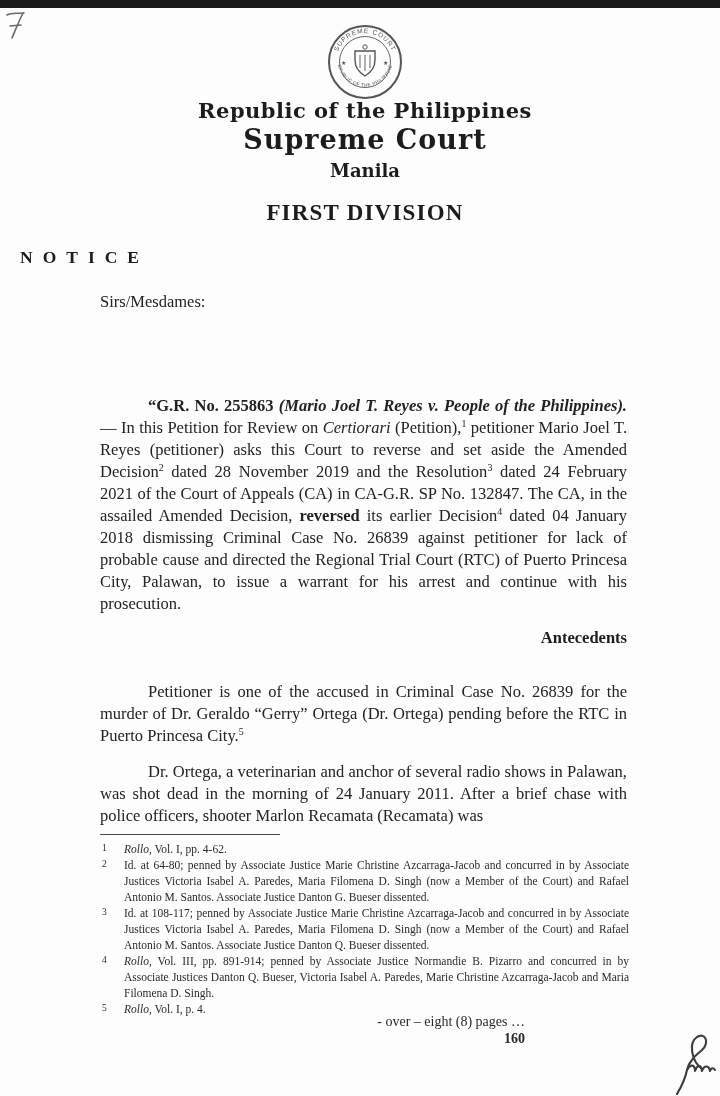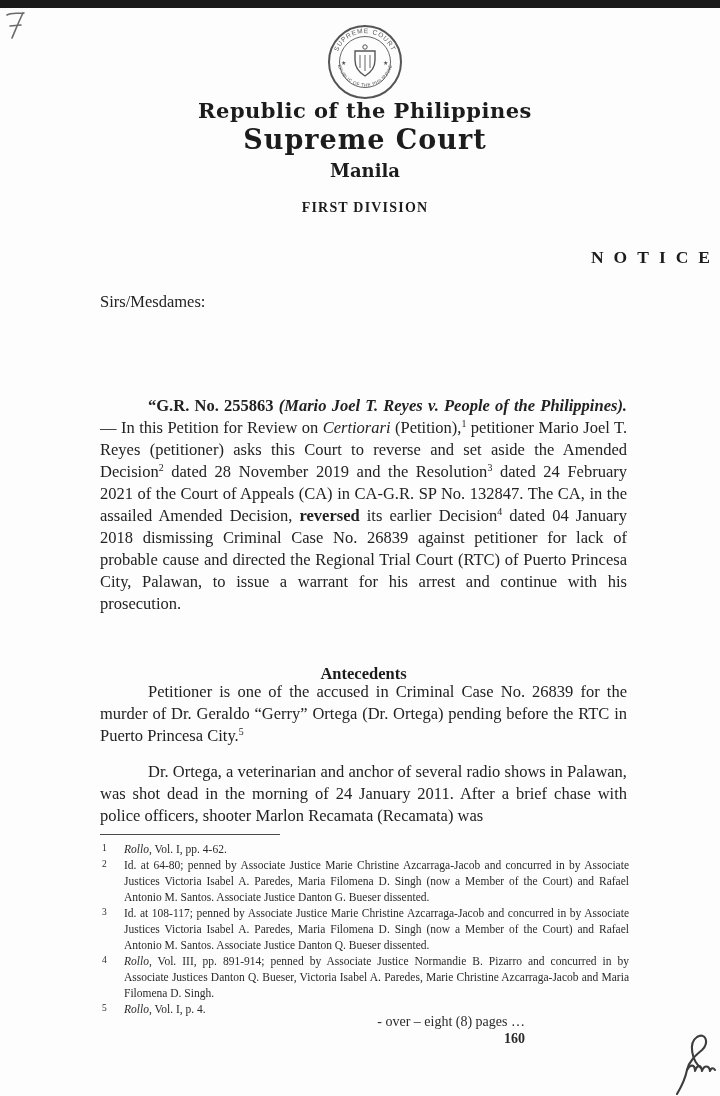--- a/index.html
+++ b/index.html
@@ -26,41 +26,41 @@
     text-align: center;
     font-family: "DejaVu Serif", serif;
     color: #1c1c1c;
   }
   .republic { font-size: 21px; font-weight: bold; letter-spacing: 0.5px; }
   .court    { font-size: 27px; font-weight: bold; letter-spacing: 1px; margin-top: 1px; }
   .city     { font-size: 18px; font-weight: bold; margin-top: 5px; }
 
   .division {
     position: absolute; top: 200px; left: 10px; width: 710px;
-    text-align: center; font-weight: bold; font-size: 14px; letter-spacing: 1.2px;
+    text-align: center; font-weight: bold; font-size: 23px; letter-spacing: 1.2px;
     color: #1c1c1c;
   }
   .notice-title {
     position: absolute; top: 247px; left: 10px; width: 710px;
-    text-align: right; font-weight: bold; font-size: 17.5px;
+    text-align: left; font-weight: bold; font-size: 17.5px;
     letter-spacing: 10px; text-indent: 10px;
     color: #1c1c1c;
   }
   .salutation { position: absolute; top: 292px; left: 100px; font-size: 16.5px; }
 
   .para {
     position: absolute; left: 100px; width: 527px;
     font-size: 16.5px; line-height: 22px;
     text-align: justify; text-indent: 48px;
   }
   .intro { top: 320px; line-height: 33px; word-spacing: 3px; font-size: 16.5px; }
   .gr-para { top: 395px; }
   .antecedents {
-    position: absolute; top: 664px; left: 100px; width: 527px;
-    text-align: center; font-weight: bold; font-size: 16.5px; color: #1c1c1c;
+    position: absolute; top: 628px; left: 100px; width: 527px;
+    text-align: right; font-weight: bold; font-size: 16.5px; color: #1c1c1c;
   }
   .p2 { top: 681px; }
   .p3 { top: 761px; }
 
   .fn-rule {
     position: absolute; top: 834px; left: 100px; width: 180px;
     border: none; border-top: 1.6px solid #4a4a4a; margin: 0;
   }
   .footnotes {
     position: absolute; top: 841px; left: 100px; width: 529px;

